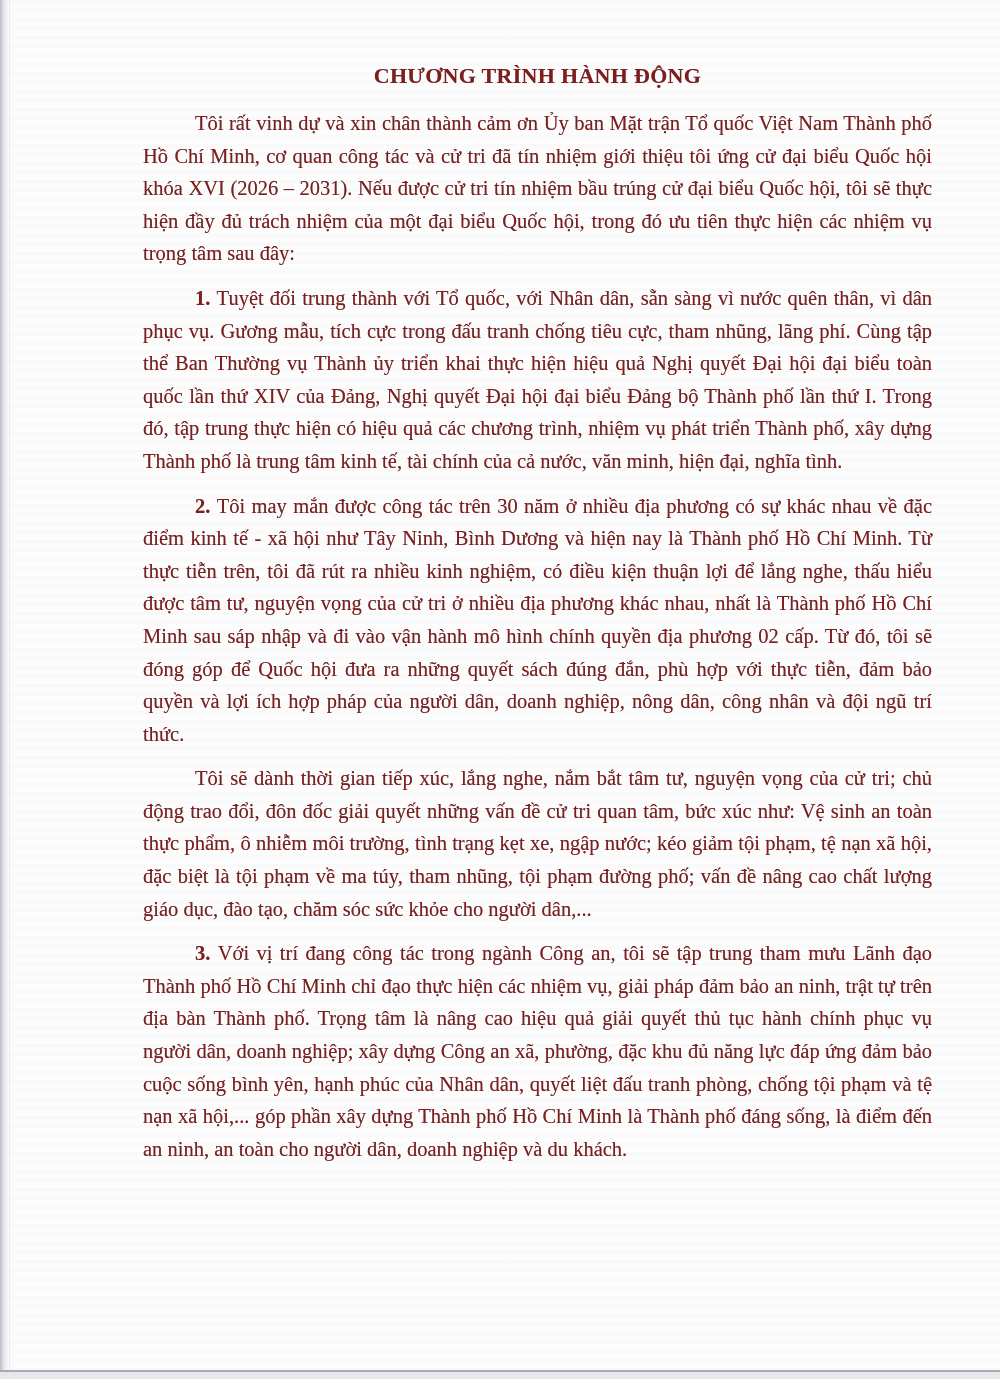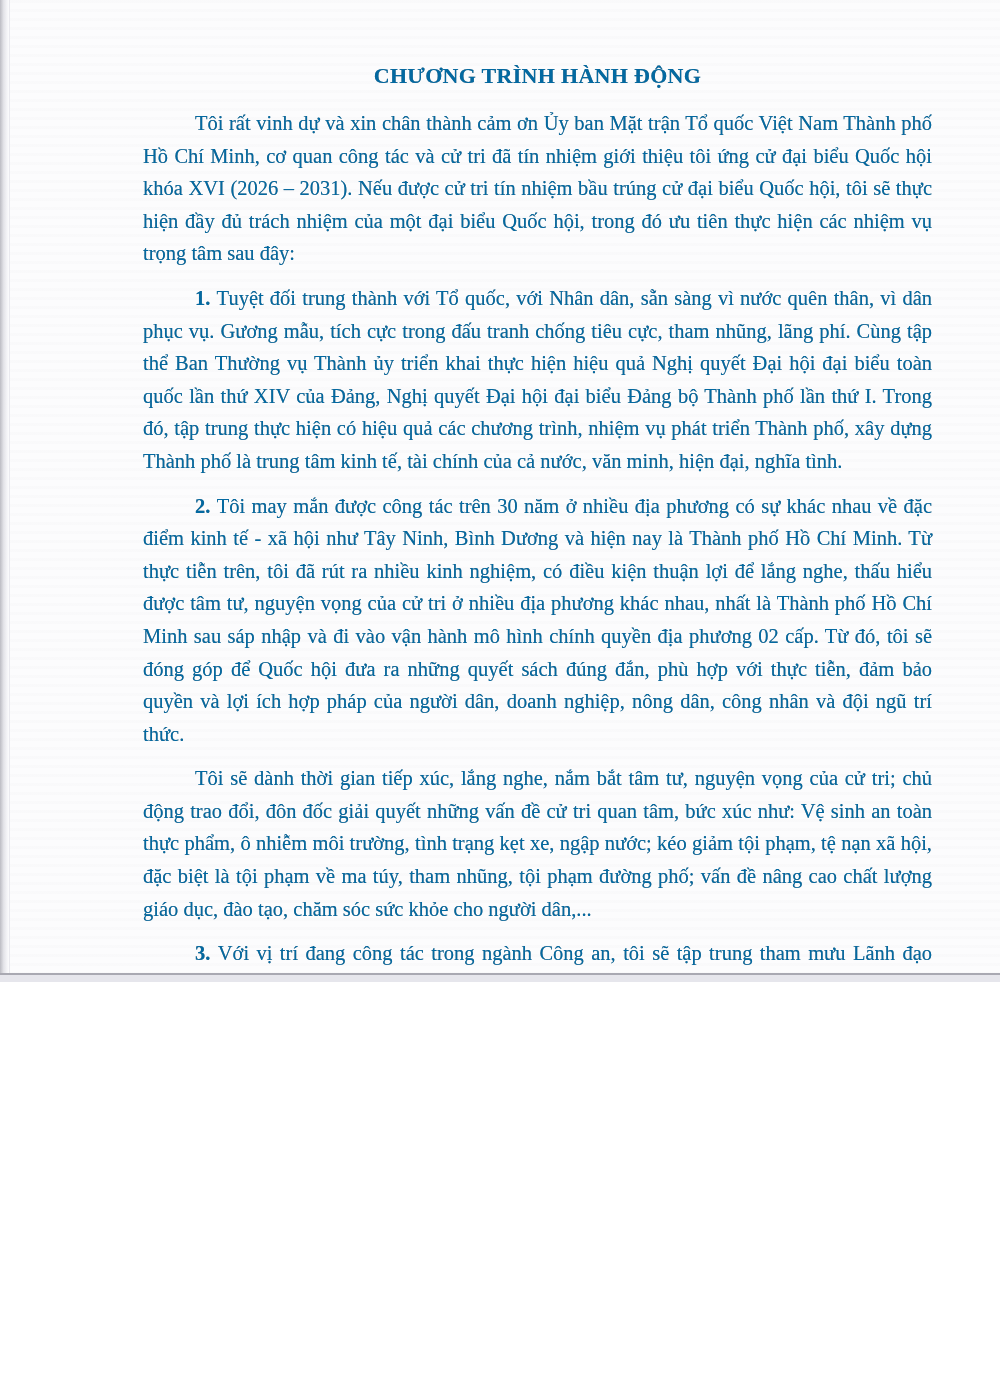--- a/index.html
+++ b/index.html
@@ -3,25 +3,25 @@
 <meta charset="utf-8">
 <style>
   html, body {
     margin: 0;
     padding: 0;
     background: #ffffff;
   }
   .page {
     position: relative;
     width: 1000px;
-    height: 982px;
+    height: 1379px;
     background: #fcfcfd;
     overflow: hidden;
     font-family: "Liberation Serif", "DejaVu Serif", serif;
-    color: #0369a1;
+    color: #7f1d1d;
     text-shadow: 0 0 0.6px rgba(25,25,25,0.45);
   }
   
   .page::before {
     content: "";
     position: absolute;
     inset: 0;
     background: repeating-linear-gradient(180deg,
       rgba(120,120,130,0.018) 0px, rgba(120,120,130,0.018) 3px,
       transparent 3px, transparent 9px);

